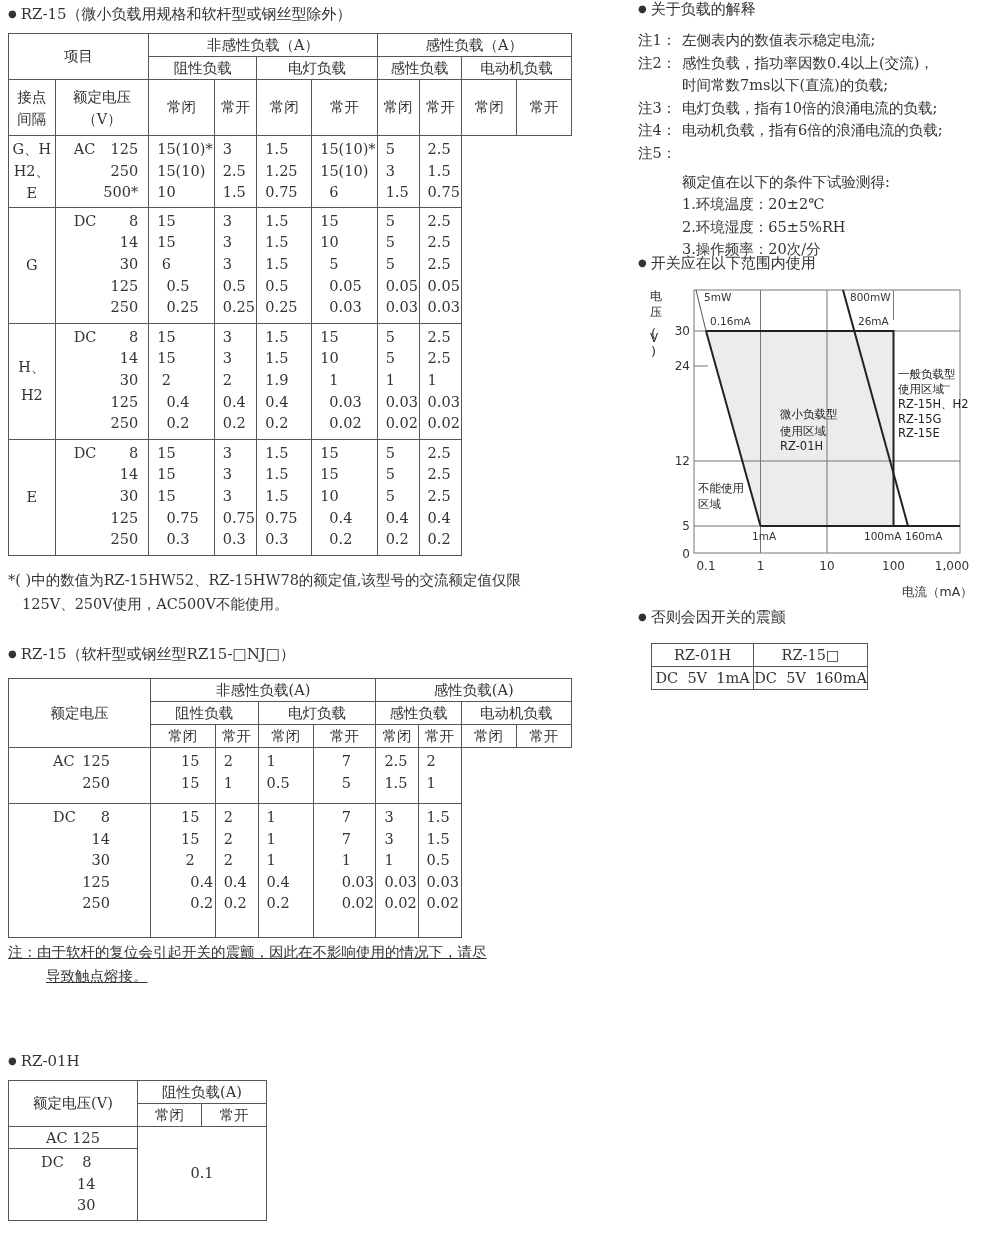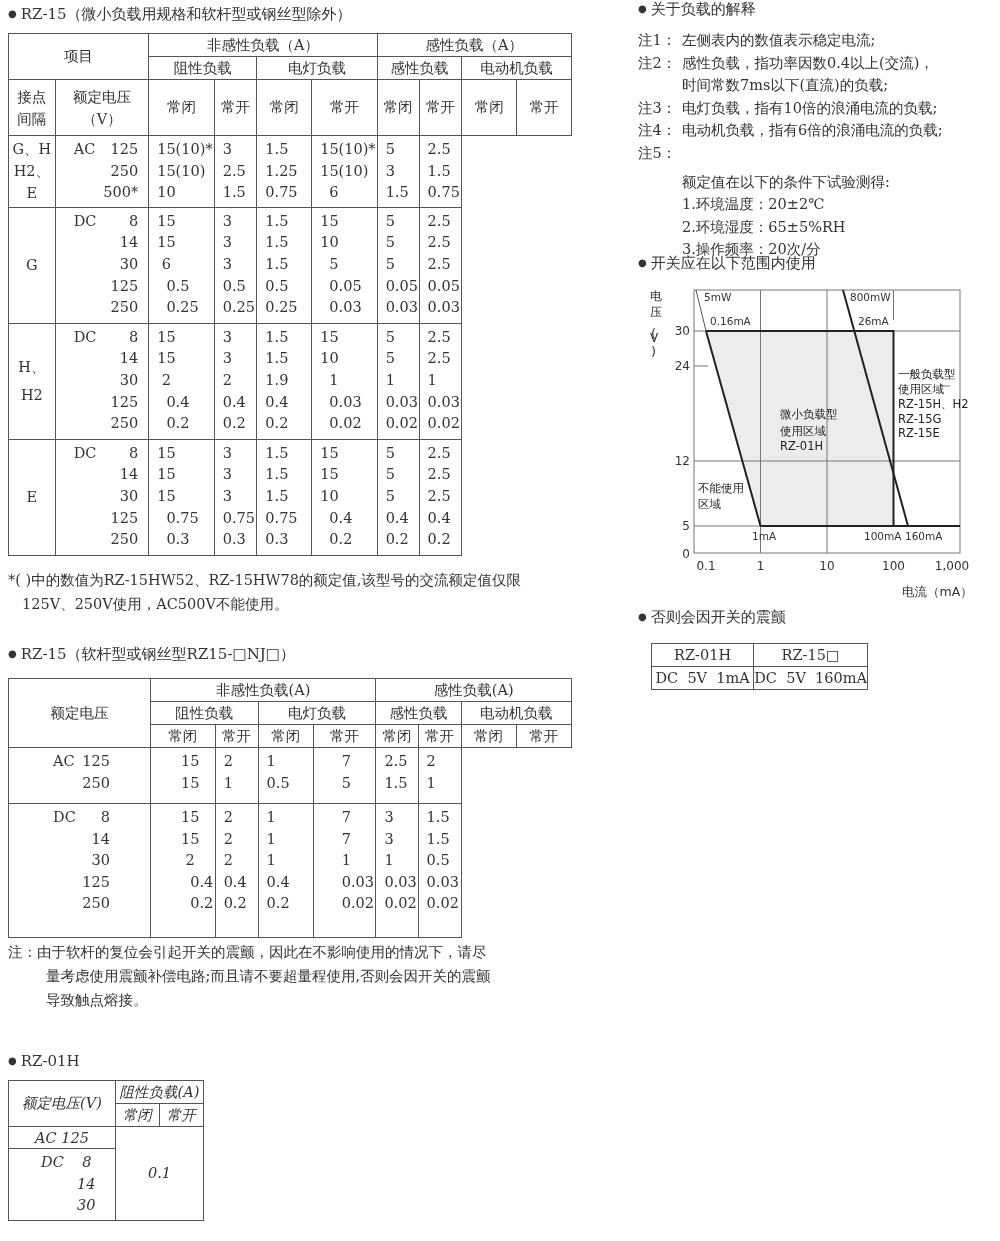--- a/index.html
+++ b/index.html
@@ -467,29 +467,28 @@
             <span>1.5</span>
             <span>0.5</span>
             <span>0.03</span>
             <span>0.02</span>
           </div>
         </td>
       </tr>
     </tbody>
 </table>
 
-<div class="abs note" style="left:8px; top:940px;">
+<div class="abs note" style="left:8px; top:940px;text-decoration:underline;">
   <div>注：由于软杆的复位会引起开关的震颤，因此在不影响使用的情况下，请尽</div>
-  <div style="padding-left:38px;">量考虑使用震颤补偿电路;而且请不要超量程使用,否则会因开关的震颤</div>
   <div style="padding-left:38px;">导致触点熔接。</div>
 </div>
 
 <div class="abs section-title bullet" style="left:8px; top:1052px;">RZ-01H</div>
 
-<table class="spec" style="left:8px; top:1080px; width:196px;font-style:italic;">
+<table class="spec" style="left:8px; top:1080px; width:259px;">
   <colgroup>
       <col style="width:117px">
       <col style="width:58px">
       <col style="width:59px">
     </colgroup>
   <tbody>
       <tr style="height:23px">
     <td rowspan="2">额定电压(V)</td>
     <td colspan="2">阻性负载(A)</td>
   </tr>

